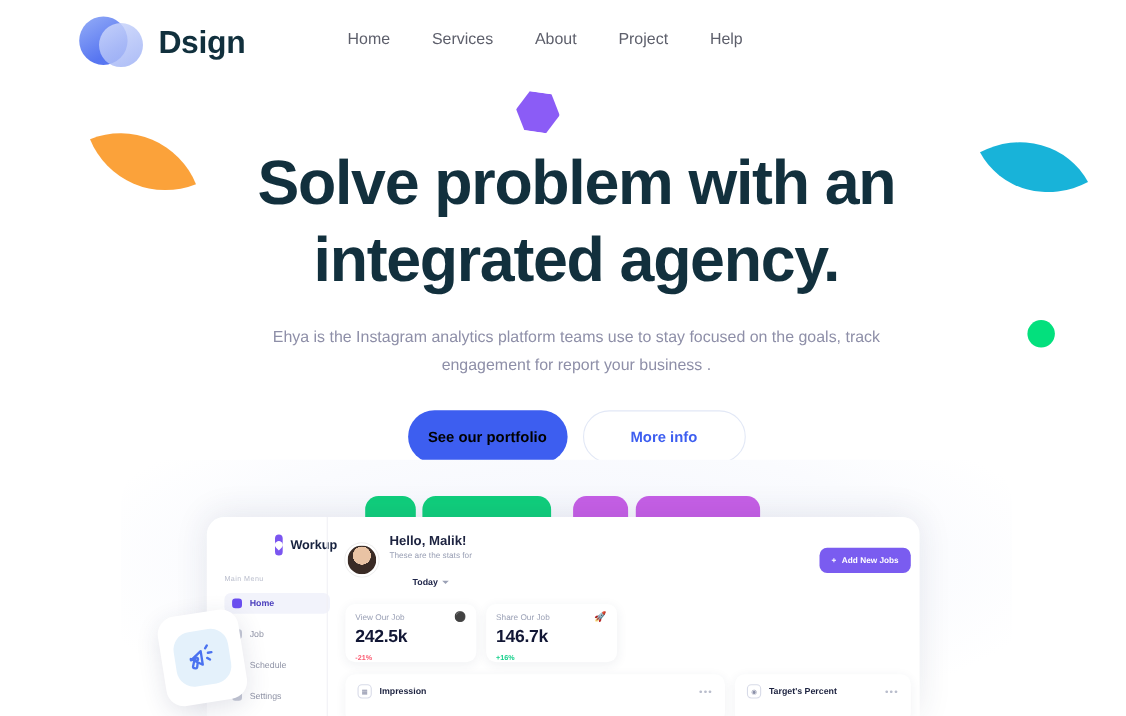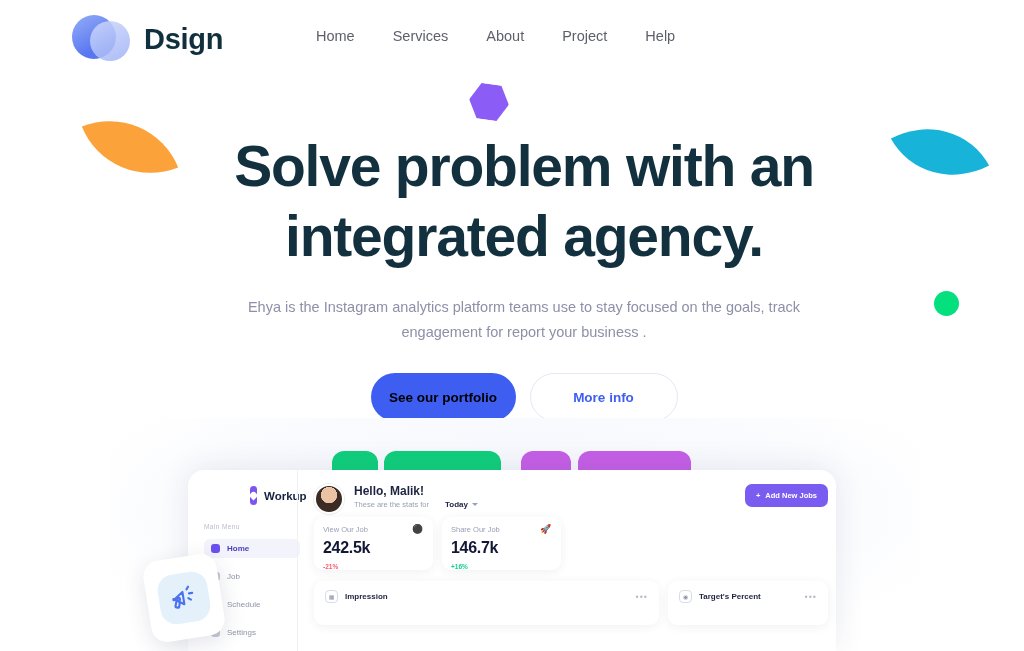--- a/index.html
+++ b/index.html
@@ -121,38 +121,38 @@
     margin-top:9px; height:19px; display:flex; align-items:center; gap:7px;
     padding-left:7px; border-radius:6px; font-size:8px; color:#9094a6;
     width:96px;
   }
   .side-item.active { background:#f2f3fb; color:#4b3fbd; font-weight:bold; }
   .side-ic { width:9px; height:9px; border-radius:3px; background:#c6c9d6; }
   .side-item.active .side-ic { background:#6b4ff0; }
   .dash-divider { position:absolute; right:0; top:0; width:1px; height:181px; background:#f0f1f6; }
 
   .dash-main { flex:1; padding:14px 14px 0 16px; }
-  .dash-top { display:flex; }
+  .dash-top { display:flex; align-items:center; }
   .avatar {
     width:30px; height:30px; border-radius:50%;
     background:radial-gradient(circle at 50% 35%, #e9c3a4 0 38%, #3a2b25 39% 100%);
     border:2px solid #fff; box-shadow:0 0 0 1px #eee;
   }
   .greet { margin-left:10px; }
   .greet-hi { font-size:12px; font-weight:bold; color:#1d2340; }
-  .greet-sub { margin-top:2px; font-size:7.5px; color:#9aa0b5; display:flex; align-items:center; gap:16px; }
+  .greet-sub { margin-top:2px; font-size:7.5px; color:#9aa0b5; display:flex; align-items:center; gap:16px;flex-direction:column; }
   .today { font-size:8px; font-weight:bold; color:#20264a; display:flex; align-items:center; gap:4px; }
   .chev { width:0; height:0; border-left:3px solid transparent; border-right:3px solid transparent; border-top:3.5px solid #9aa0b5; }
   .add-btn {
     margin-left:auto; height:23px; padding:0 11px; border-radius:7px; background:#7a5cf0;
     color:#fff; font-size:7.5px; font-weight:bold; display:flex; align-items:center; gap:5px;
     border:none; cursor:pointer; font-family:"Liberation Sans", sans-serif;
   }
 
-  .stat-row { margin-top:3px; display:flex; gap:9px; }
+  .stat-row { margin-top:15px; display:flex; gap:9px; }
   .stat-card {
     width:119px; height:53px; background:#fff; border-radius:9px;
     box-shadow:0 2px 10px rgba(40,50,90,.07); padding:8px 9px;
   }
   .stat-head { display:flex; align-items:center; justify-content:space-between; }
   .stat-title { font-size:7.5px; color:#9aa0b5; }
   .stat-emoji { font-size:9px; line-height:1; }
   .stat-val { margin-top:5px; display:flex; align-items:baseline; gap:6px;flex-direction:column; }
   .stat-num { font-size:16px; font-weight:bold; color:#121735; letter-spacing:-.3px; }
   .stat-delta { font-size:6.5px; font-weight:bold; }

